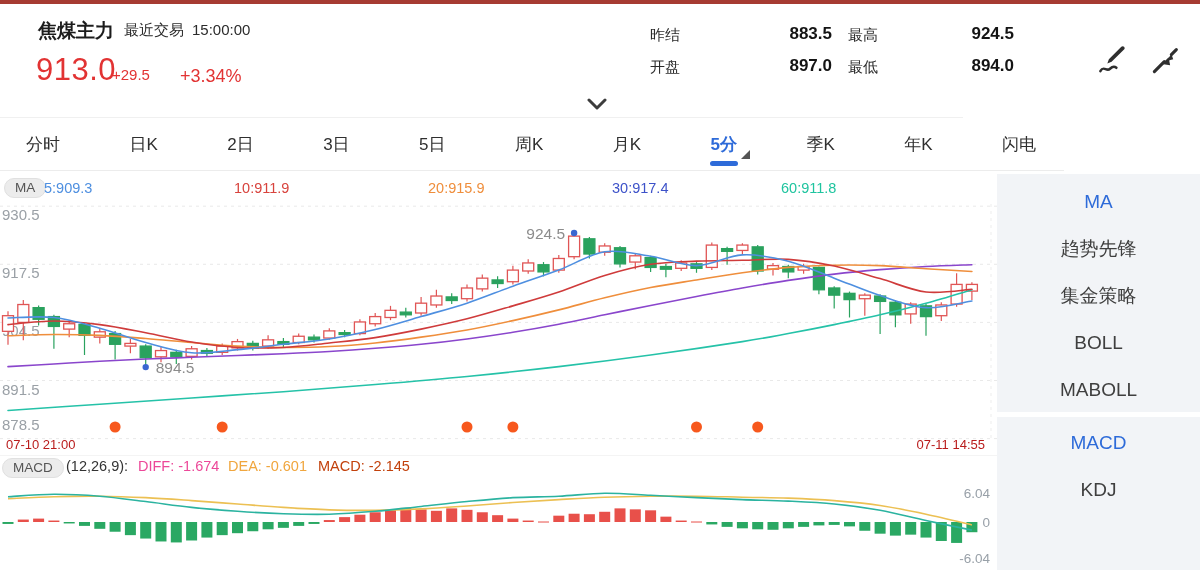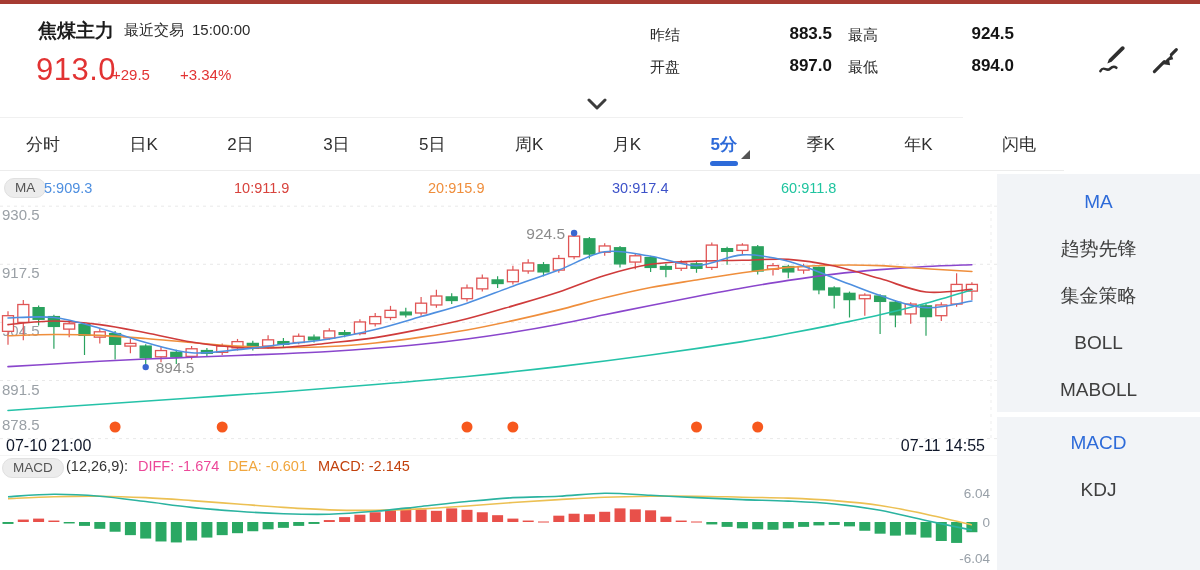--- a/index.html
+++ b/index.html
@@ -11,21 +11,21 @@
   
   .top-strip { left:0; top:0; width:1200px; height:4px; background:#a63b32; }
 
   
   .header { left:0; top:4px; width:963px; height:114px; background:#fff; border-bottom:1px solid #f0f0f0; }
   .symbol { left:38px; top:14px; font-size:19px; font-weight:700; color:#1c1c1c; }
   .lasttrade { left:124px; top:17px; font-size:15px; color:#2b2b2b; }
   .lasttrade .t { margin-left:8px; }
   .price { left:36px; top:48px; font-size:31px; font-weight:400; color:#e23333; letter-spacing:0.5px; }
   .chg  { left:112px; top:62px; font-size:15px; color:#e23333; }
-  .chgp { left:180px; top:62px; font-size:15px; color:#e23333; }
+  .chgp { left:180px; top:62px; font-size:18px; color:#e23333; }
   .stat-label { font-size:15px; color:#2b2b2b; }
   .stat-value { font-size:17px; font-weight:600; color:#141414; text-align:right; width:70px; }
   .hicon { width:34px; height:34px; cursor:pointer; }
   .chev { left:586px; top:94px; width:22px; height:14px; cursor:pointer; }
 
   
   .tabbar { left:0; top:118px; width:1064px; height:53px; border-bottom:1px solid #ececec;
     display:flex; justify-content:space-between; align-items:stretch; padding:0 28px 0 26px; }
   .tab { position:relative; display:flex; align-items:center; font-size:17px; color:#2f2f2f; cursor:pointer; }
   .tab.active { color:#2e6bd9; font-weight:600; }
@@ -34,21 +34,21 @@
   .tab .underline { position:absolute; left:50%; transform:translateX(-50%); bottom:4px;
     width:28px; height:5px; border-radius:3px; background:#2e6bd9; }
 
   
   .ma-row { left:0; top:178px; width:997px; height:24px; }
   .pill { display:inline-block; background:#ececec; border:1px solid #e0e0e0; border-radius:11px;
     padding:1px 10px 2px; font-size:13.5px; color:#555; }
   .ind-val { position:absolute; top:2px; font-size:14.5px; font-weight:500; }
   .macd-row { left:0; top:455px; width:997px; height:24px; border-top:1px solid #f4f4f4; padding-top:2px; }
 
-  .time-row { left:0; top:437px; width:997px; height:18px; font-size:16px; color:#0f172a;text-decoration:underline; }
+  .time-row { left:0; top:437px; width:997px; height:18px; font-size:13px; color:#b91c1c;text-decoration:underline; }
   .time-start { position:absolute; left:6px; top:0; }
   .time-end { position:absolute; right:12px; top:0; }
 
   
   .sidebar { left:997px; top:172px; width:203px; height:398px; }
   .side-panel { position:absolute; left:0; width:203px; background:#f2f4f7; }
   .side-item { height:47px; display:flex; align-items:center; justify-content:center;
     font-size:19px; color:#3f3f3f; cursor:pointer; }
   .side-item.active { color:#2e6bd9; }
 

